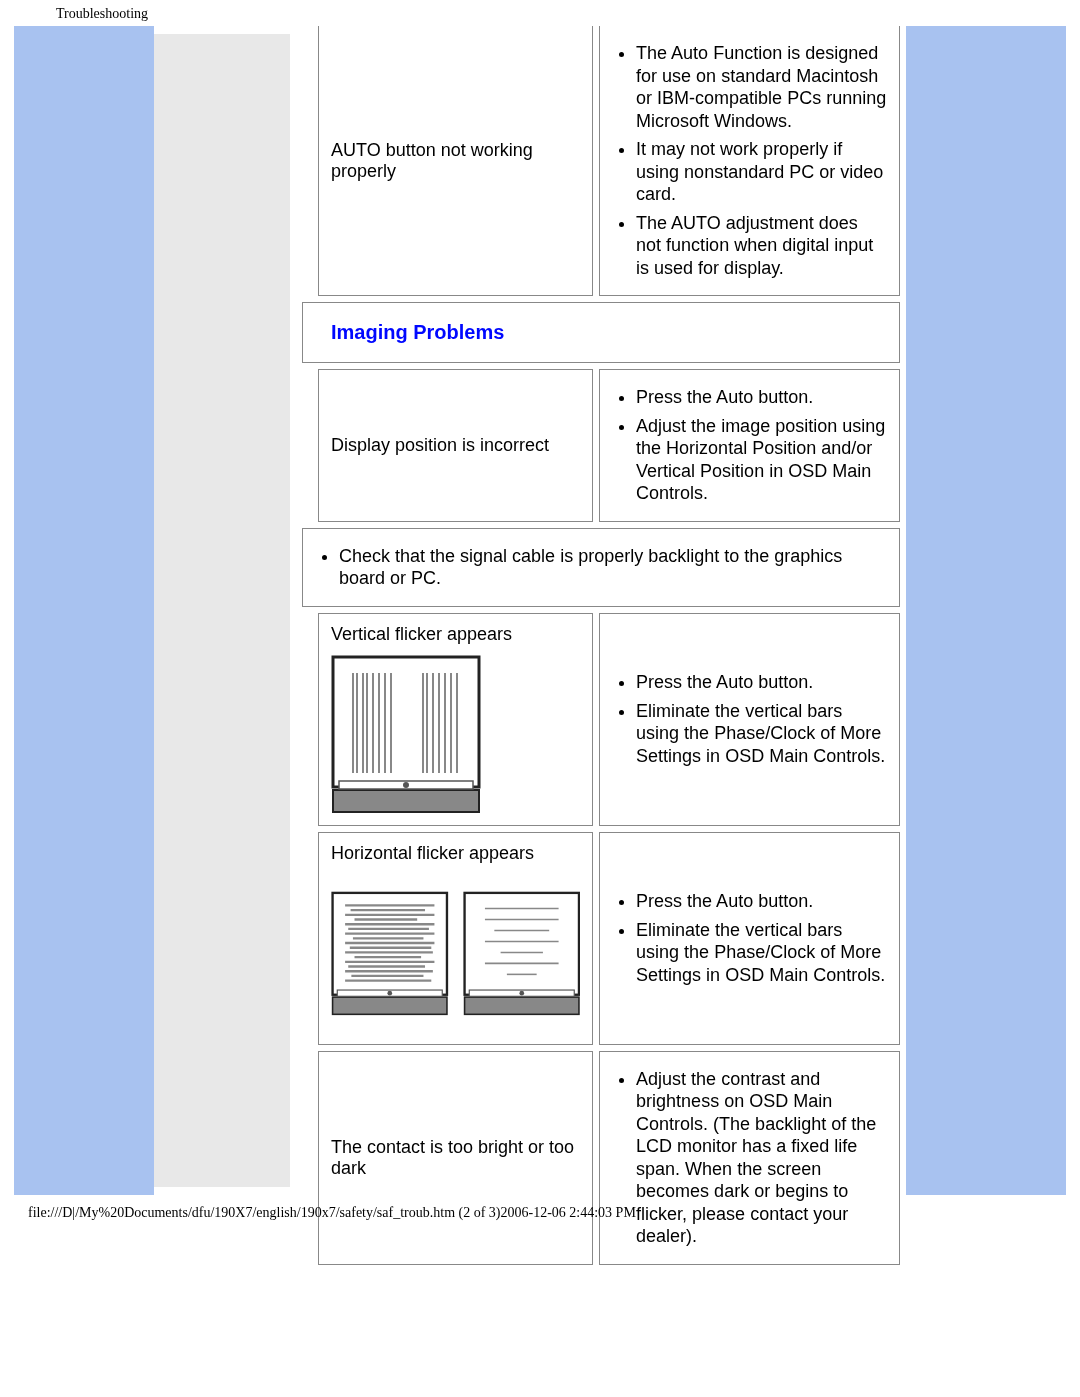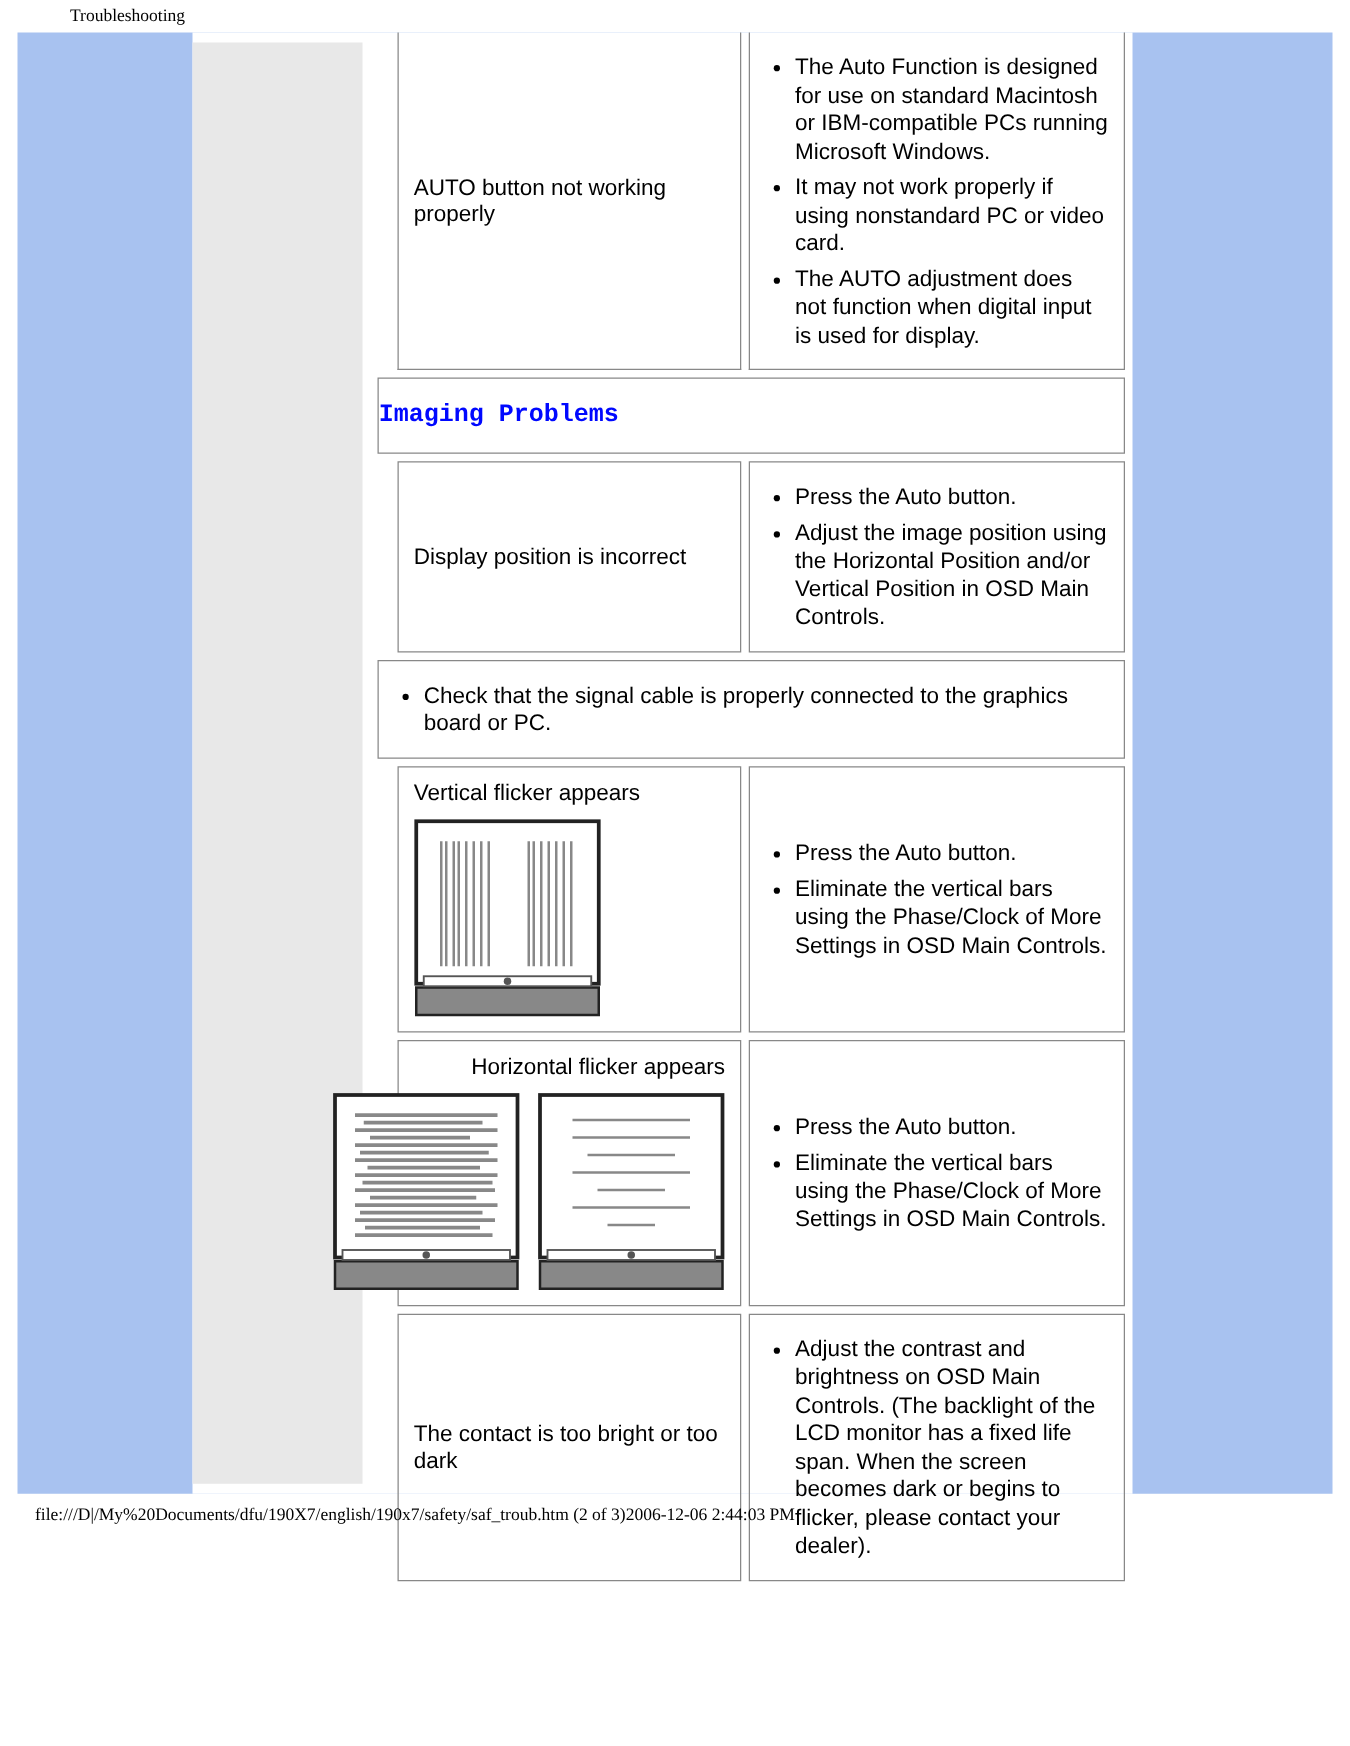--- a/index.html
+++ b/index.html
@@ -137,41 +137,41 @@
           <div class="cell cell-r" style="border-top:none;">
             <ul class="bul">
               <li>The Auto Function is designed for use on standard Macintosh or IBM-compatible PCs running Microsoft Windows.</li>
               <li>It may not work properly if using nonstandard PC or video card.</li>
               <li>The AUTO adjustment does not function when digital input is used for display.</li>
             </ul>
           </div>
         </div>
 
         <div class="row">
-          <div class="cell cell-full" style="padding:18px 0;font-family:Liberation Mono, monospace;">
+          <div class="cell cell-full" style="padding:18px 28px;">
             <span class="section-title">Imaging Problems</span>
           </div>
         </div>
 
         <div class="row">
           <div class="cell cell-l">
             <span>Display position is incorrect</span>
           </div>
           <div class="cell cell-r">
             <ul class="bul">
               <li>Press the Auto button.</li>
               <li>Adjust the image position using the Horizontal Position and/or Vertical Position in OSD Main Controls.</li>
             </ul>
           </div>
         </div>
 
         <div class="row">
           <div class="cell cell-r">
             <ul class="bul">
-              <li>Check that the signal cable is properly connected to the graphics board or PC.</li>
+              <li>Check that the signal cable is properly backlight to the graphics board or PC.</li>
             </ul>
           </div>
         </div>
 
         <div class="row">
           <div class="cell cell-l" style="justify-content:center;">
             <span>Vertical flicker appears</span>
             <div class="monitor-row">
               <div class="monitor-box">
                 <svg viewBox="0 0 150 160">
@@ -202,21 +202,21 @@
           </div>
           <div class="cell cell-r">
             <ul class="bul">
               <li>Press the Auto button.</li>
               <li>Eliminate the vertical bars using the Phase/Clock of More Settings in OSD Main Controls.</li>
             </ul>
           </div>
         </div>
 
         <div class="row">
-          <div class="cell cell-l" style="justify-content:flex-start;align-items:flex-end;">
+          <div class="cell cell-l" style="justify-content:flex-start;">
             <span>Horizontal flicker appears</span>
             <div class="monitor-row">
               <div class="monitor-box">
                 <svg viewBox="0 0 150 160">
                   <rect x="2" y="2" width="146" height="130" fill="#fff" stroke="#222" stroke-width="3"></rect>
                   <rect x="2" y="135" width="146" height="22" fill="#888" stroke="#222" stroke-width="2"></rect>
                   <rect x="8" y="126" width="134" height="8" fill="#fff" stroke="#555" stroke-width="1.5"></rect>
                   <circle cx="75" cy="130" r="3" fill="#555"></circle>
                   <g stroke="#888" stroke-width="3">
                     <line x1="18" y1="18" x2="132" y2="18"></line>

